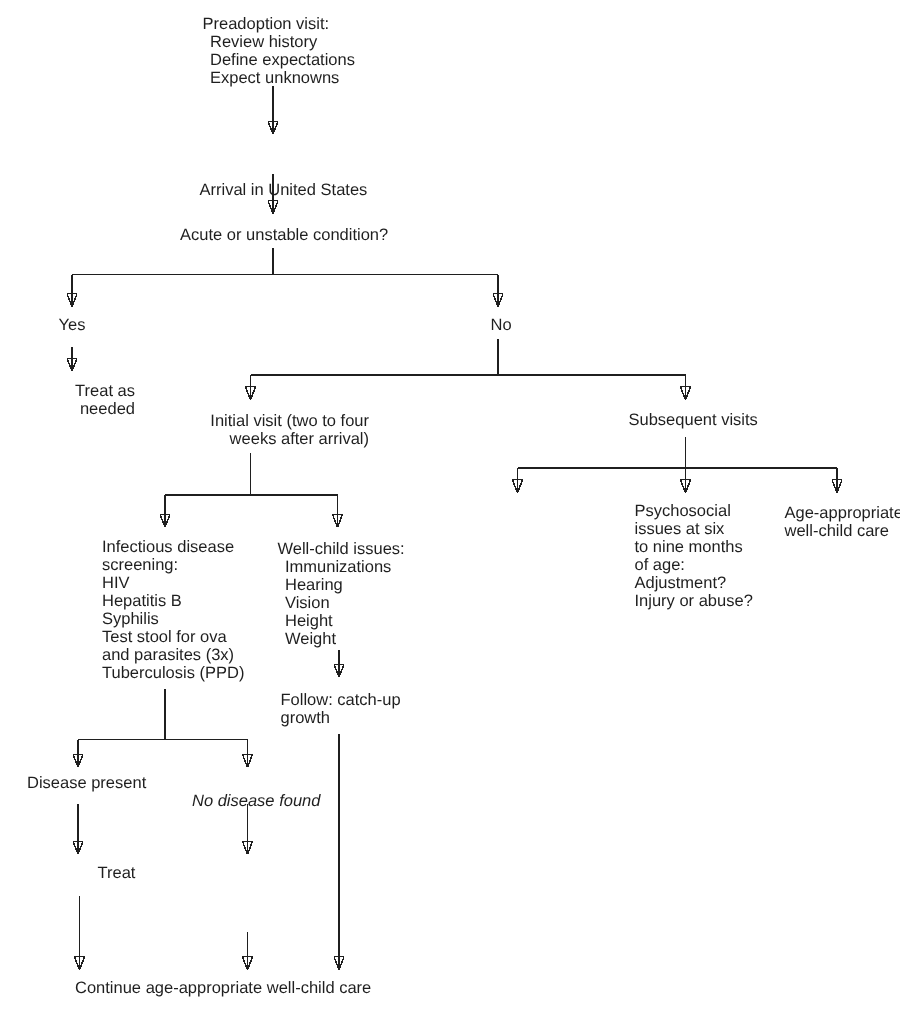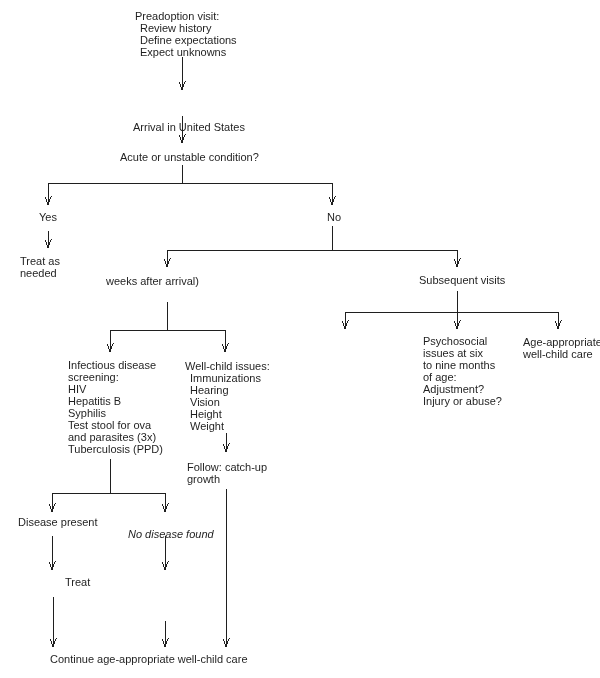--- a/index.html
+++ b/index.html
@@ -11,21 +11,21 @@
     font-family: "Liberation Sans", sans-serif;
     font-size: 11px;
     line-height: 12px;
     color: #1f1f1f;
     overflow: hidden;
     padding-left: 44px;
   }
   .edges { position: absolute; left: 0; top: 0; }
   .edges line, .edges path { stroke: #1f1f1f; stroke-width: 1; fill: none; shape-rendering: crispEdges; }
   .node { position: absolute; white-space: nowrap; }
-  .node.center { text-align: left; }
+  .node.center { text-align: right; }
   .indent-sub > div:not(:first-child) { padding-left: 5px; }
 </style>
 </head>
 <body>
 
 <div class="stage">
 
   <svg class="edges" width="600" height="678" viewBox="0 0 600 678">
     <defs>
       <marker id="arw" viewBox="0 0 9 7" refX="8.5" refY="3.5" markerWidth="9" markerHeight="7" orient="auto">
@@ -83,20 +83,21 @@
   <div class="node" style="left:39px; top:211px;">Yes</div>
 
   <div class="node" style="left:327px; top:211px;">No</div>
 
   <div class="node center" style="left:20px; top:255px; width:70px;">
       <div>Treat as</div>
       <div>needed</div>
     </div>
 
   <div class="node center" style="left:106px; top:275px; width:140px;">
+      <div>Initial visit (two to four</div>
       <div>weeks after arrival)</div>
     </div>
 
   <div class="node" style="left:419px; top:274px;">Subsequent visits</div>
 
   <div class="node" style="left:68px; top:359px;">
       <div>Infectious disease</div>
       <div>screening:</div>
       <div>HIV</div>
       <div>Hepatitis B</div>

